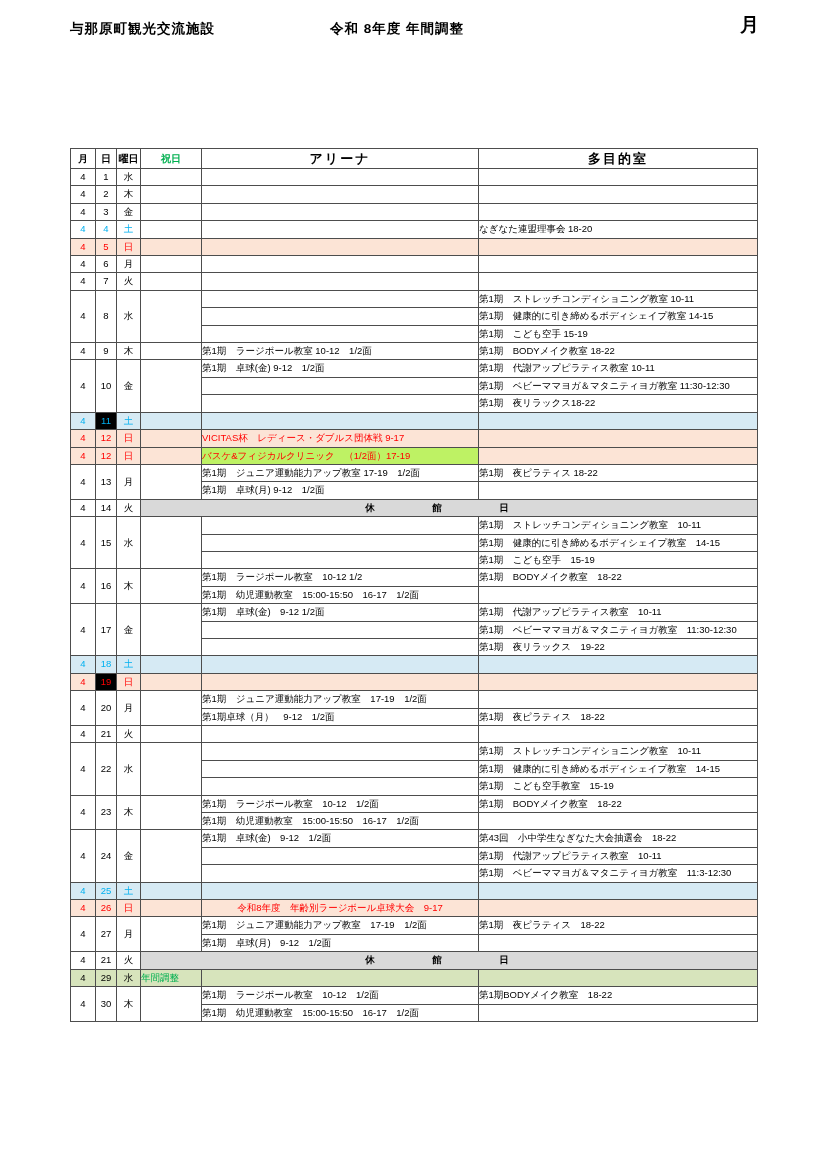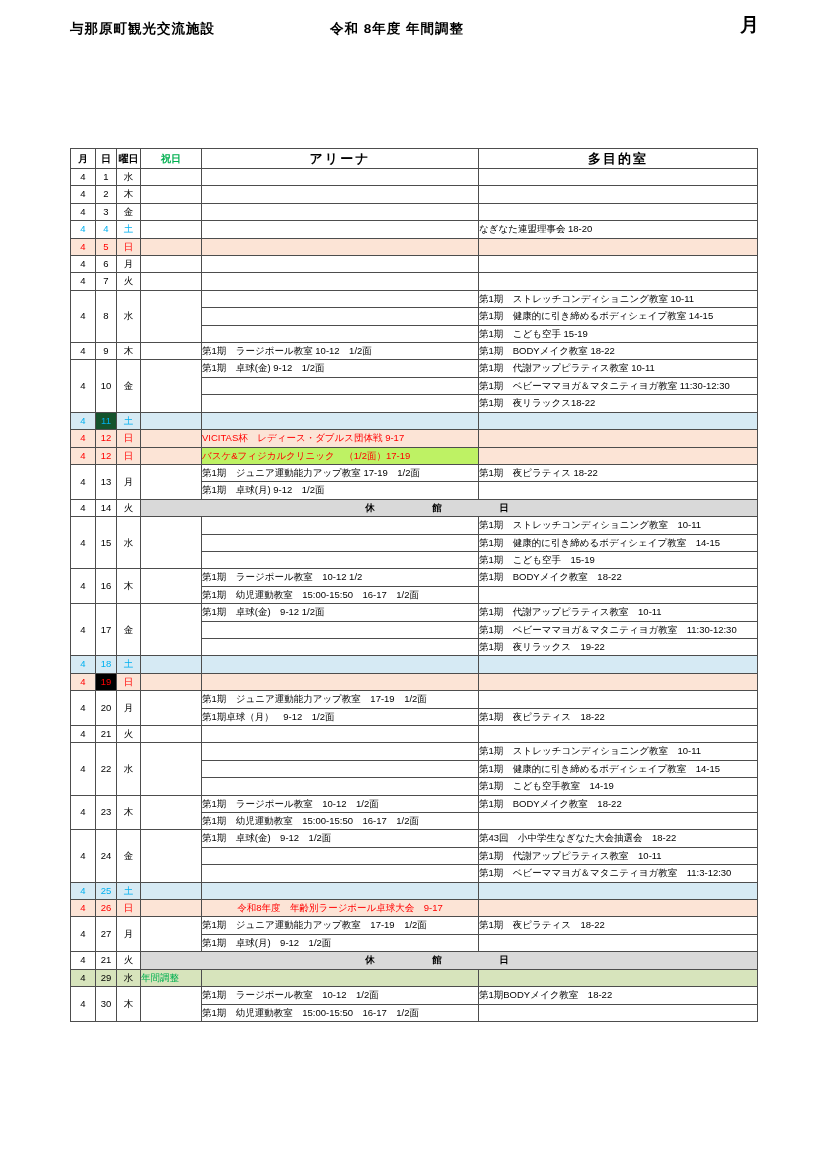--- a/index.html
+++ b/index.html
@@ -152,21 +152,21 @@
       <tr>
         <td class="ev"></td>
         <td class="ev">第1期　ベビーママヨガ＆マタニティヨガ教室 11:30-12:30</td>
       </tr>
       <tr>
         <td class="ev"></td>
         <td class="ev">第1期　夜リラックス18-22</td>
       </tr>
       <tr>
         <td class="date" style="color: rgb(0, 176, 240); background: rgb(214, 234, 244);">4</td>
-        <td class="date" style="color: rgb(0, 176, 240); background: #14532d;">11</td>
+        <td class="date" style="color: rgb(0, 176, 240); background: #000000;">11</td>
         <td class="date" style="color: rgb(0, 176, 240); background: rgb(214, 234, 244);">土</td>
         <td class="ev" style="color: rgb(0, 176, 80); background: rgb(214, 234, 244);"></td>
         <td class="ev" style="background: rgb(214, 234, 244);"></td>
         <td class="ev" style="background: rgb(214, 234, 244);"></td>
       </tr>
       <tr>
         <td class="date" style="color: rgb(255, 0, 0); background: rgb(252, 228, 214);">4</td>
         <td class="date" style="color: rgb(255, 0, 0); background: rgb(252, 228, 214);">12</td>
         <td class="date" style="color: rgb(255, 0, 0); background: rgb(252, 228, 214);">日</td>
         <td class="ev" style="color: rgb(0, 176, 80); background: rgb(252, 228, 214);"></td>
@@ -286,21 +286,21 @@
         <td class="ev" rowspan="3" style="color: rgb(0, 176, 80);"></td>
         <td class="ev"></td>
         <td class="ev">第1期　ストレッチコンディショニング教室　10-11</td>
       </tr>
       <tr>
         <td class="ev"></td>
         <td class="ev">第1期　健康的に引き締めるボディシェイプ教室　14-15</td>
       </tr>
       <tr>
         <td class="ev"></td>
-        <td class="ev">第1期　こども空手教室　14-19</td>
+        <td class="ev">第1期　こども空手教室　15-19</td>
       </tr>
       <tr>
         <td class="date" rowspan="2" style="color: rgb(0, 0, 0);">4</td>
         <td class="date" rowspan="2" style="color: rgb(0, 0, 0);">23</td>
         <td class="date" rowspan="2" style="color: rgb(0, 0, 0);">木</td>
         <td class="ev" rowspan="2" style="color: rgb(0, 176, 80);"></td>
         <td class="ev">第1期　ラージボール教室　10-12　1/2面</td>
         <td class="ev">第1期　BODYメイク教室　18-22</td>
       </tr>
       <tr>

